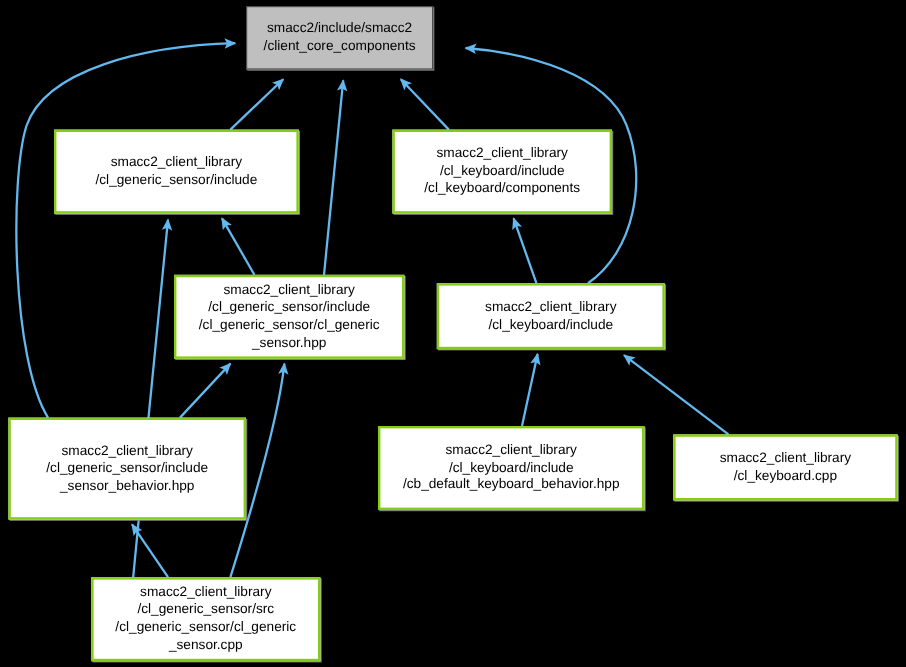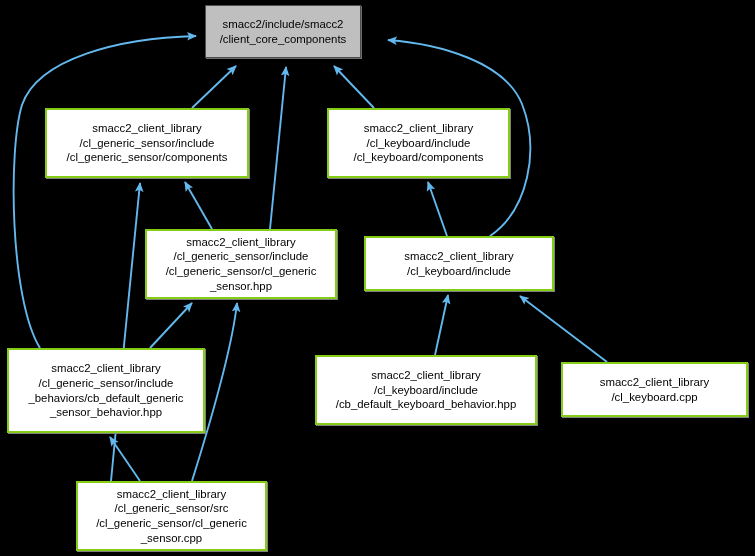--- a/index.html
+++ b/index.html
@@ -69,21 +69,21 @@
       <path d="M 111,481 C 118,400 134,250 140,183" fill="none" stroke="#63b8ee" stroke-width="1.9" marker-end="url(#arrowhead)"></path>
       <path d="M 447,236 L 428,182" fill="none" stroke="#63b8ee" stroke-width="1.9" marker-end="url(#arrowhead)"></path>
       <path d="M 150,348 L 192,303" fill="none" stroke="#63b8ee" stroke-width="1.9" marker-end="url(#arrowhead)"></path>
       <path d="M 192,481 C 208,430 232,350 237,303" fill="none" stroke="#63b8ee" stroke-width="1.9" marker-end="url(#arrowhead)"></path>
       <path d="M 435,355 L 448,295" fill="none" stroke="#63b8ee" stroke-width="1.9" marker-end="url(#arrowhead)"></path>
       <path d="M 607,362 L 520,296" fill="none" stroke="#63b8ee" stroke-width="1.9" marker-end="url(#arrowhead)"></path>
       <path d="M 140,481 L 110,437" fill="none" stroke="#63b8ee" stroke-width="1.9" marker-end="url(#arrowhead)"></path>
     </svg>
 
 <div class="node root" style="left: 205px; top: 5px; width: 156px; height: 53px;"><span class="line">smacc2/include/smacc2</span><span class="line">/client_core_components</span></div>
-    <div class="node" style="left: 45px; top: 108px; width: 204px; height: 70px;"><span class="line">smacc2_client_library</span><span class="line">/cl_generic_sensor/include</span><span class="line">/cl_generic_sensor/components</span></div>
+    <div class="node" style="left: 45px; top: 108px; width: 204px; height: 70px;"><span class="line">smacc2_client_library</span><span class="line">/cl_generic_sensor/include</span></div>
     <div class="node" style="left: 327px; top: 108px; width: 183px; height: 70px;"><span class="line">smacc2_client_library</span><span class="line">/cl_keyboard/include</span><span class="line">/cl_keyboard/components</span></div>
     <div class="node" style="left: 145px; top: 229px; width: 192px; height: 70px;"><span class="line">smacc2_client_library</span><span class="line">/cl_generic_sensor/include</span><span class="line">/cl_generic_sensor/cl_generic</span><span class="line">_sensor.hpp</span></div>
     <div class="node" style="left: 364px; top: 236px; width: 190px; height: 55px;"><span class="line">smacc2_client_library</span><span class="line">/cl_keyboard/include</span></div>
-    <div class="node" style="left: 7px; top: 348px; width: 198px; height: 85px;"><span class="line">smacc2_client_library</span><span class="line">/cl_generic_sensor/include</span><span class="line">_behaviors/cb_default_generic</span><span class="line">_sensor_behavior.hpp</span></div>
+    <div class="node" style="left: 7px; top: 348px; width: 198px; height: 85px;"><span class="line">smacc2_client_library</span><span class="line">/cl_generic_sensor/include</span><span class="line">_sensor_behavior.hpp</span></div>
     <div class="node" style="left: 315px; top: 355px; width: 222px; height: 70px;"><span class="line">smacc2_client_library</span><span class="line">/cl_keyboard/include</span><span class="line">/cb_default_keyboard_behavior.hpp</span></div>
     <div class="node" style="left: 561px; top: 362px; width: 187px; height: 55px;"><span class="line">smacc2_client_library</span><span class="line">/cl_keyboard.cpp</span></div>
     <div class="node" style="left: 76px; top: 481px; width: 191px; height: 70px;"><span class="line">smacc2_client_library</span><span class="line">/cl_generic_sensor/src</span><span class="line">/cl_generic_sensor/cl_generic</span><span class="line">_sensor.cpp</span></div>
   </div>
 
 </body></html>

